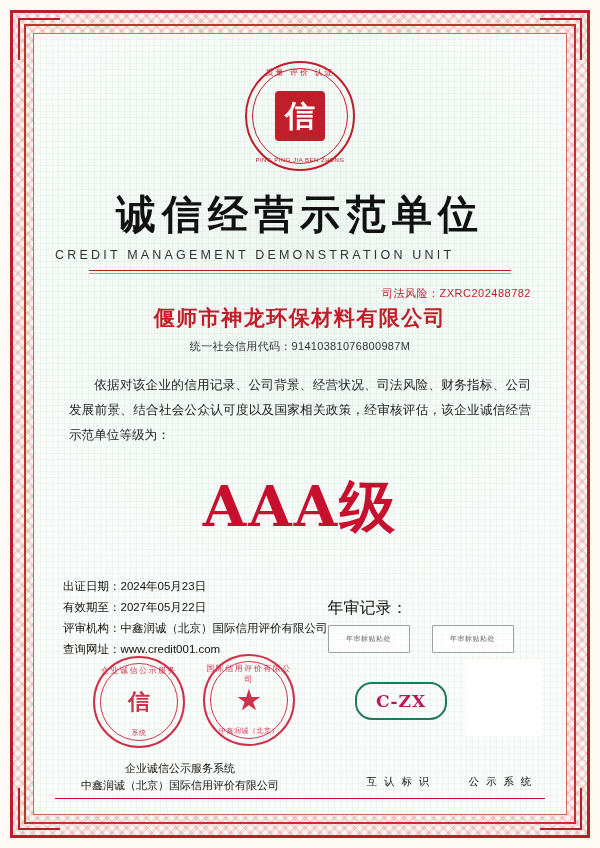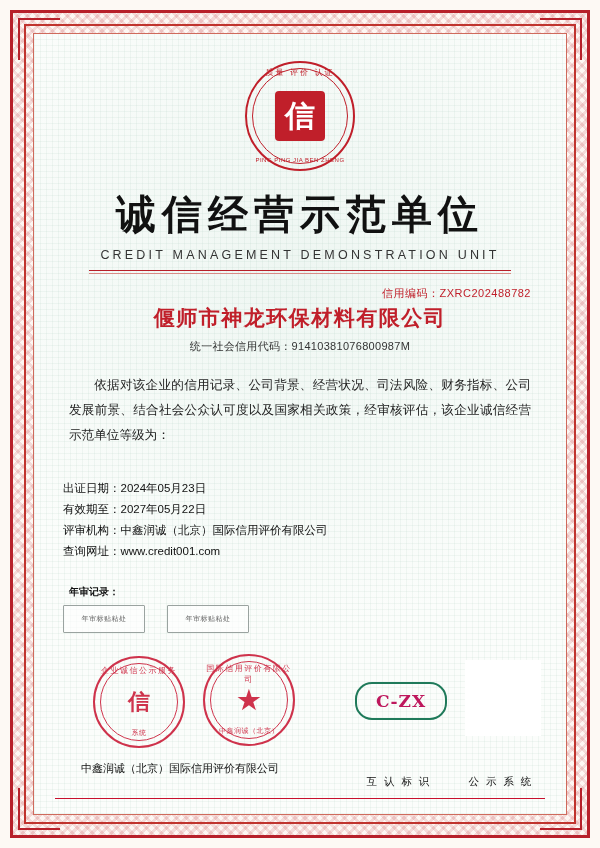--- a/index.html
+++ b/index.html
@@ -129,21 +129,21 @@
     margin-top: 16px;
     text-align: center;
     font-family: "DejaVu Serif", serif;
     font-size: 40px;
     font-weight: bold;
     color: #111;
     letter-spacing: 6px;
   }
   .sub-title {
     margin-top: 6px;
-    text-align: center;
+    text-align: left;
     font-family: "Liberation Sans", sans-serif;
     font-size: 12.5px;
     color: #333;
     letter-spacing: 3.2px;
   }
   .title-rule {
     margin: 8px auto 0;
     width: 86%;
     height: 1px;
     background: #b7202a;
@@ -204,41 +204,40 @@
     color: #c8102e;
     letter-spacing: 2px;
   }
 
   
   .details {
     margin-top: 30px;
     display: flex;
     align-items: flex-start;
     padding: 0 8px;
-    flex-direction: column;
   }
   .details-left {
     flex: 1 1 auto;
   }
   .detail-row {
     font-size: 11.5px;
     color: #111;
     line-height: 1.85;
     white-space: nowrap;
   }
   .details-right {
     width: 210px;
     padding-top: 22px;
     text-align: left;
   }
   .review-label {
-    font-size: 10px;
-    font-weight: bold;
+    font-size: 16px;
+    font-weight: normal;
     color: #111;
-    margin-left: 6px;
+    margin-left: 0;
   }
   .stamp-boxes {
     margin-top: 6px;
     display: flex;
     gap: 22px;
   }
   .stamp-box {
     width: 80px; height: 26px;
     border: 1px solid #9aa3a0;
     border-radius: 1px;
@@ -383,27 +382,28 @@
       <div class="top-text">质量 评价 认证</div>
       <div class="core">信</div>
       <div class="bottom-text">PING PING JIA BEN ZHENG</div>
     </div>
 
     <div class="main-title">诚信经营示范单位</div>
     <div class="sub-title">CREDIT MANAGEMENT DEMONSTRATION UNIT</div>
     <div class="title-rule"></div>
     <div class="title-rule thin"></div>
 
-    <div class="code-line">信用编码：ZXRC202488782</div>
+    <div class="code-line">司法风险：ZXRC202488782</div>
 
     <div class="company-name">偃师市神龙环保材料有限公司</div>
     <div class="credit-code">统一社会信用代码：91410381076800987M</div>
 
     <div class="body-text">依据对该企业的信用记录、公司背景、经营状况、司法风险、财务指标、公司发展前景、结合社会公众认可度以及国家相关政策，经审核评估，该企业诚信经营示范单位等级为：</div>
 
+    <div class="grade">AAA级</div>
 
     <div class="details">
       <div class="details-left">
         <div class="detail-row">出证日期：2024年05月23日</div>
         <div class="detail-row">有效期至：2027年05月22日</div>
         <div class="detail-row">评审机构：中鑫润诚（北京）国际信用评价有限公司</div>
         <div class="detail-row">查询网址：www.credit001.com</div>
       </div>
       <div class="details-right">
         <div class="review-label">年审记录：</div>
@@ -426,20 +426,21 @@
           <div class="inner-ring"></div>
           <div class="seal-top">国际信用评价有限公司</div>
           <div class="seal-center">★</div>
           <div class="seal-bottom">中鑫润诚（北京）</div>
         </div>
         <div class="logo-mutual">C-ZX</div>
         <div class="qr"></div>
       </div>
       <div class="caption-row">
         <div class="cap cap-left">
+          <div>企业诚信公示服务系统</div>
           <div>中鑫润诚（北京）国际信用评价有限公司</div>
         </div>
         <div class="cap cap-mutual">互 认 标 识</div>
         <div class="cap cap-qr">公 示 系 统</div>
       </div>
       <div class="note-rule"></div>
     </div>
 
   </div>
 </div>

